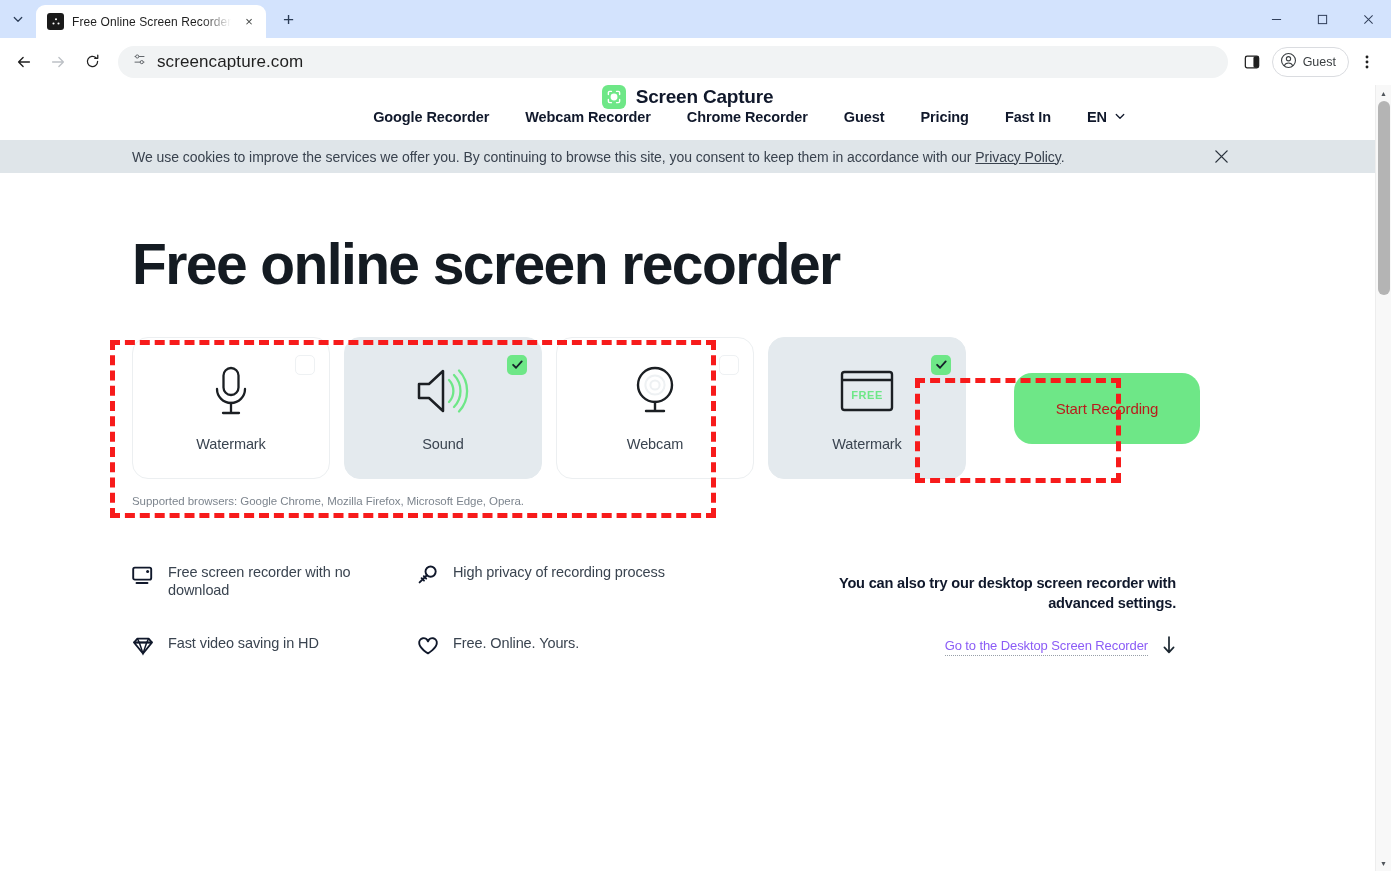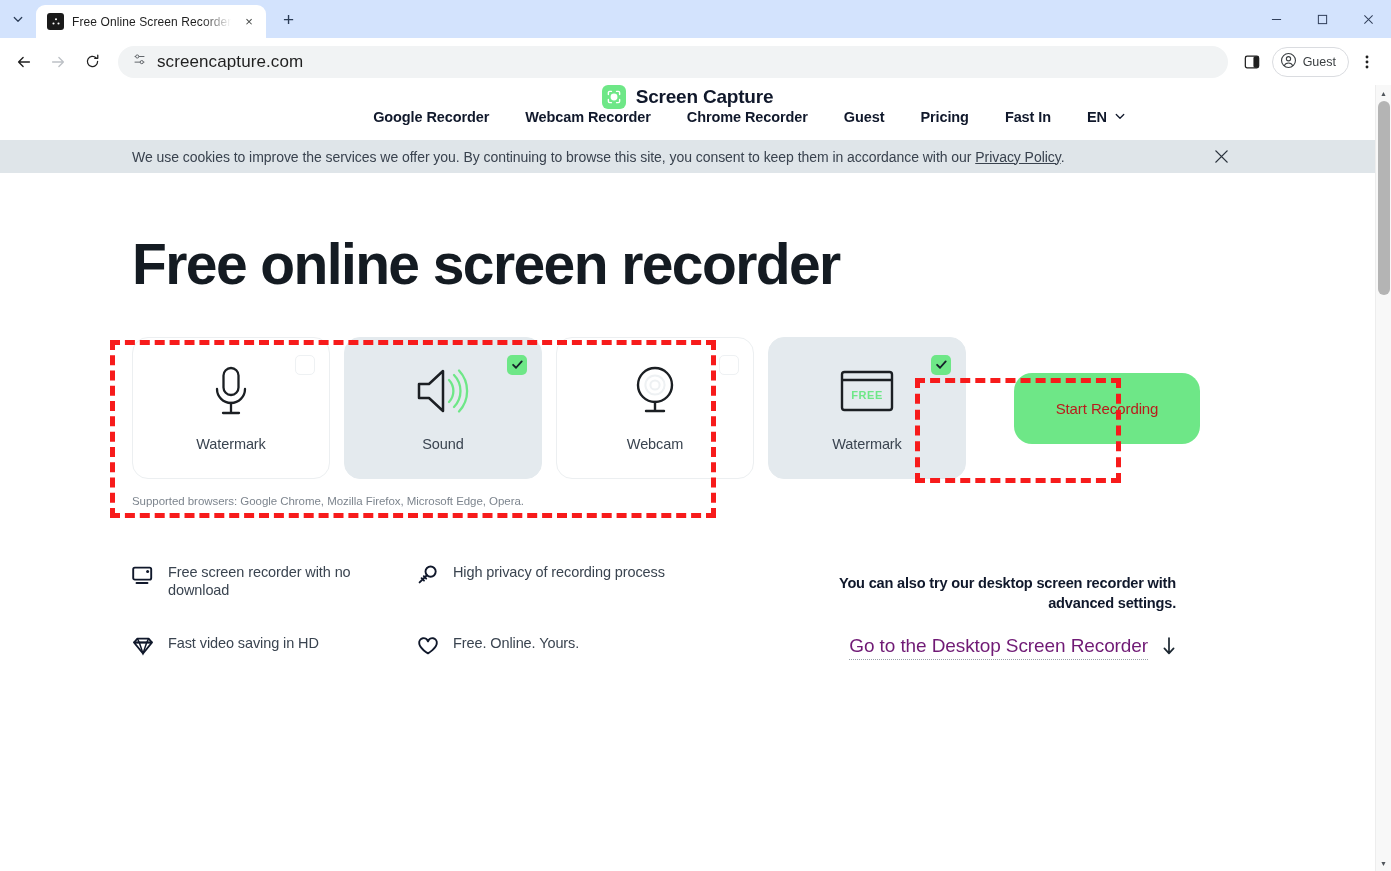--- a/index.html
+++ b/index.html
@@ -177,21 +177,21 @@
     margin-left: 134px; text-align: right; padding-top: 10px; width: 340px;
   }
   .rightpromo .rp-title {
     font-size: 14.6px; font-weight: 700; color: #10182b; line-height: 1.38;
     letter-spacing: -.2px;
   }
   .rp-link {
     display: inline-flex; align-items: center; gap: 14px; margin-top: 22px;
   }
   .rp-link .rp-text {
-    font-size: 19px; color: #701a75; letter-spacing: -.1px;
+    font-size: 13px; color: #8b5cf6; letter-spacing: -.1px;
     border-bottom: 1.5px dotted #98a0a8; padding-bottom: 2px;
   }
 
   
   .annot {
     position: absolute; border: 5px dashed #f71b1b; pointer-events: none;
     z-index: 50;
   }
 
   

